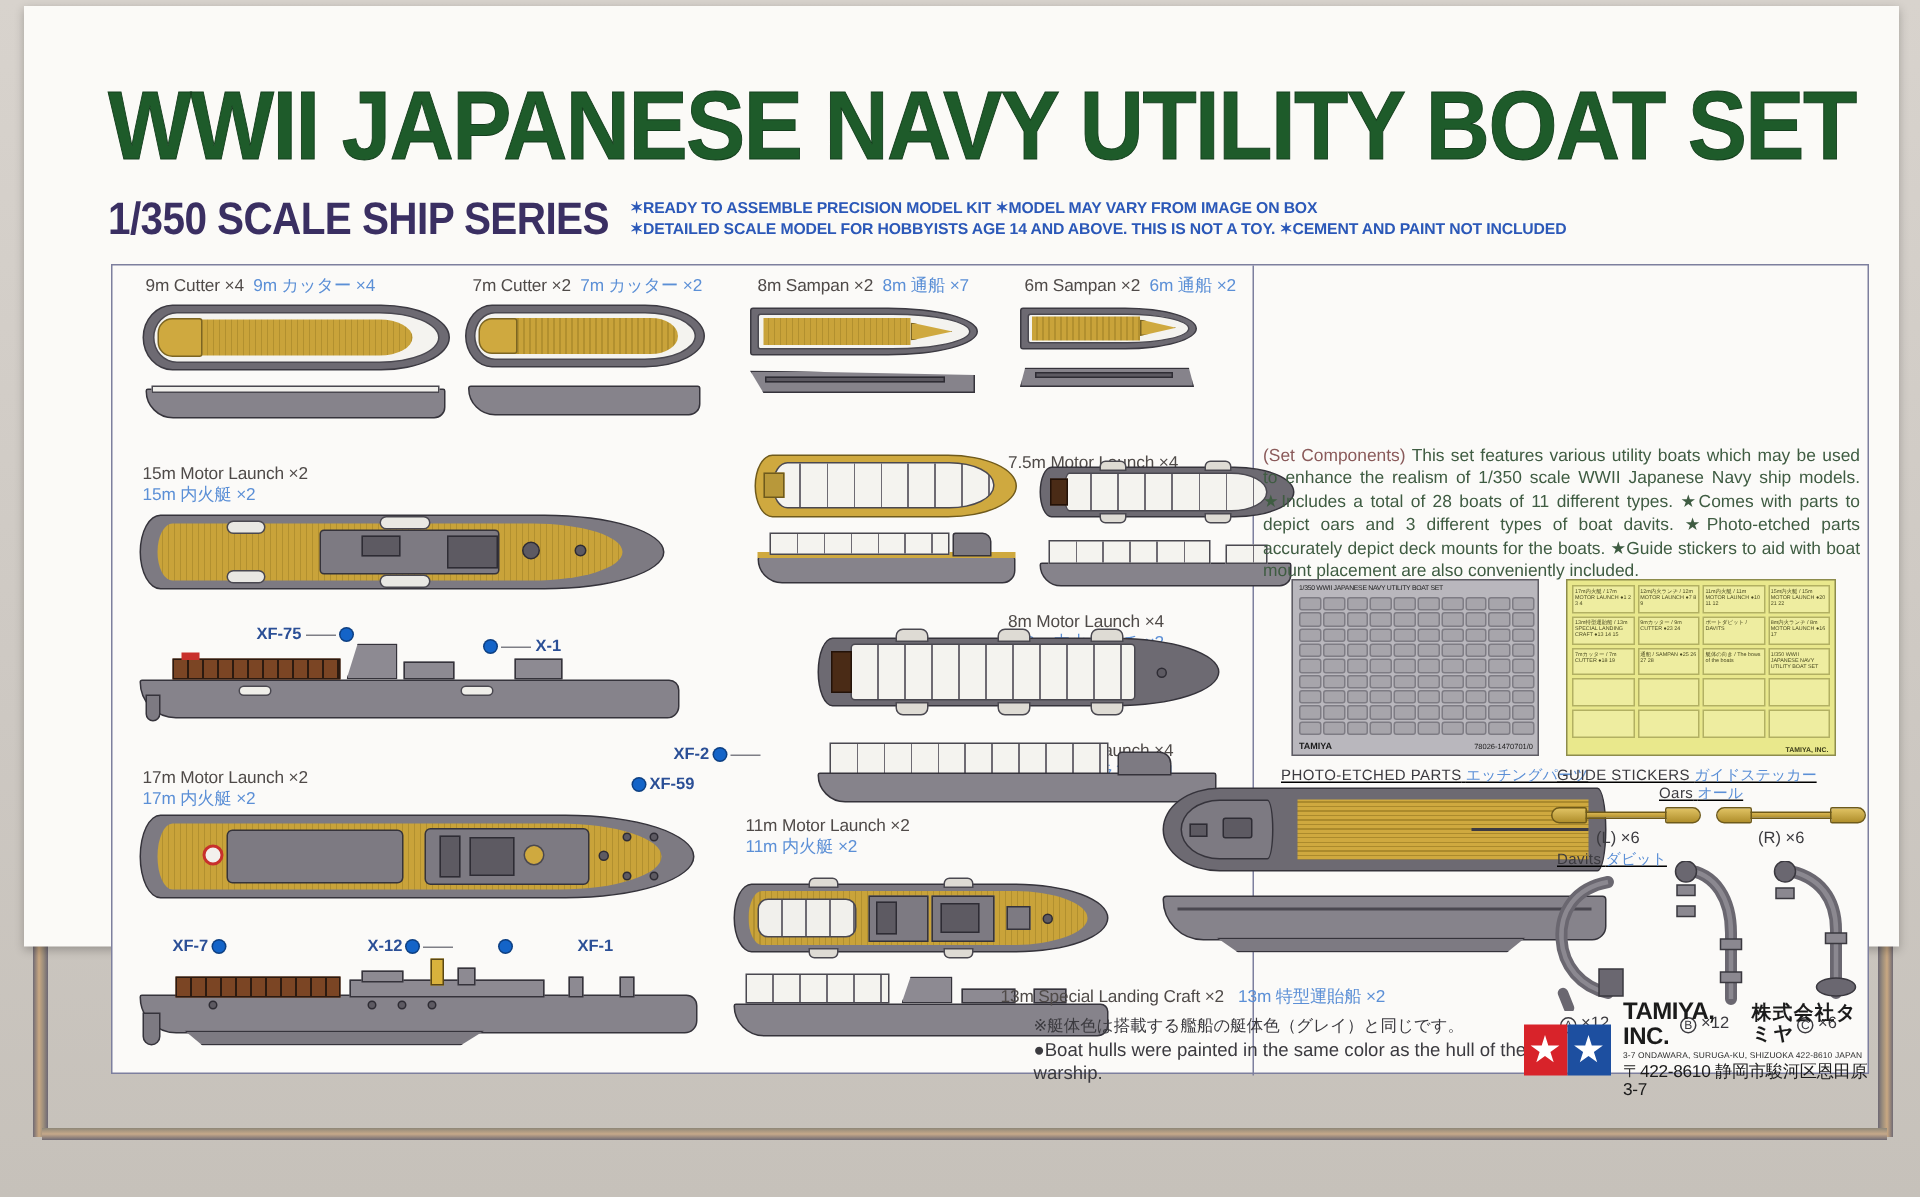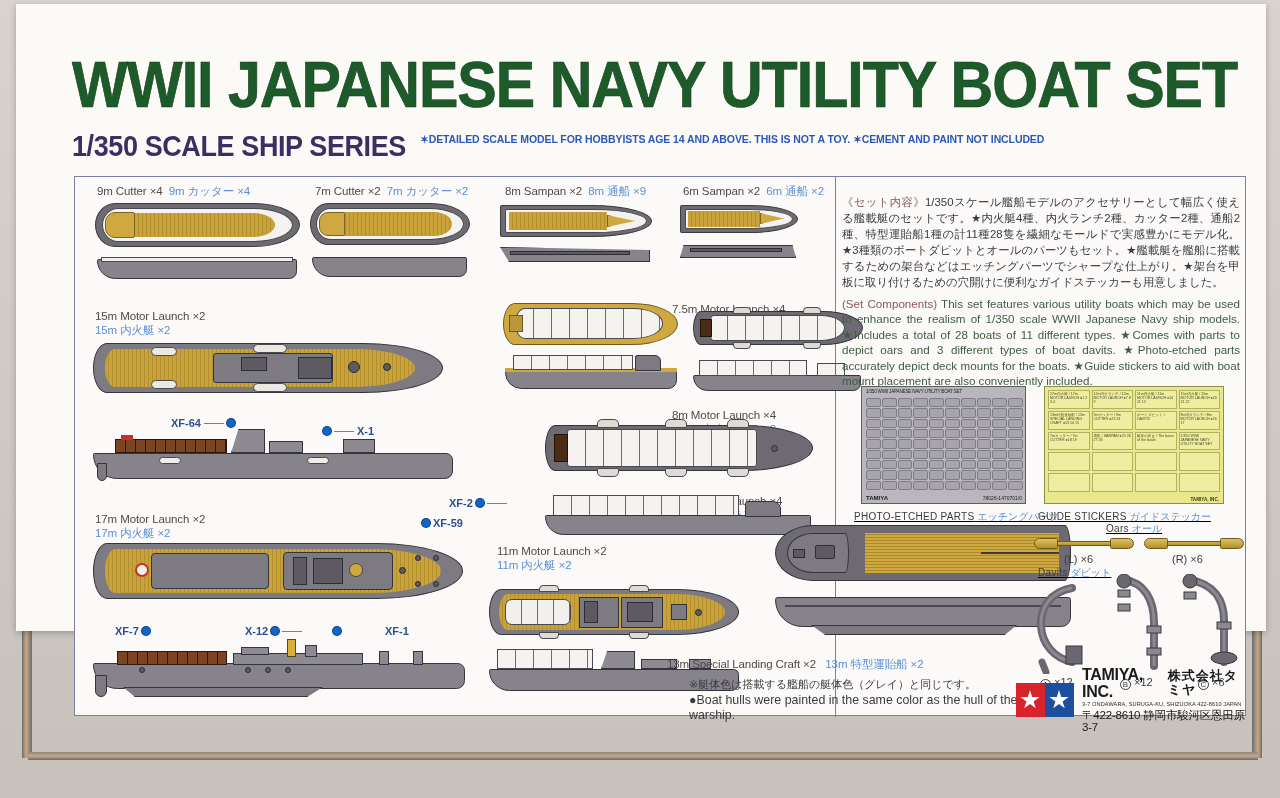--- a/index.html
+++ b/index.html
@@ -262,20 +262,21 @@
 
   <div id="box-face">
 
     <div id="title-block">
       <div id="main-title">WWII JAPANESE NAVY UTILITY BOAT SET</div>
     </div>
 
     <div id="subtitle-row">
       <div id="scale-series">1/350 SCALE SHIP SERIES</div>
       <div id="legal">
+        <div>✶READY TO ASSEMBLE PRECISION MODEL KIT ✶MODEL MAY VARY FROM IMAGE ON BOX</div>
         <div>✶DETAILED SCALE MODEL FOR HOBBYISTS AGE 14 AND ABOVE. THIS IS NOT A TOY. ✶CEMENT AND PAINT NOT INCLUDED</div>
       </div>
     </div>
 
     <div id="panel">
       <div id="divider-v"></div>
 
       <div class="lbl two" style="left:22px;top:8px;">
         <span class="en">9m Cutter ×4</span>
         &nbsp;<span class="jp">9m カッター ×4</span>
@@ -300,21 +301,21 @@
         <div style="position:absolute;left:6px;top:5px;width:148px;height:32px;background:#f4f3ef;border:1px solid #4a4850;border-radius:14px 34px 34px 14px / 16px;"></div>
         <div class="planks" style="left:24px;top:9px;width:118px;height:24px;border-radius:3px 18px 18px 3px / 12px;"></div>
         <div style="position:absolute;left:9px;top:9px;width:26px;height:24px;background:#cfa93f;border:1px solid #7c6522;border-radius:9px 2px 2px 9px;"></div>
       </div>
       <div class="art" style="left:237px;top:80px;width:155px;height:22px;">
         <div class="sideHull" style="left:0;top:0;width:155px;height:20px;border-radius:3px 3px 12px 28px;"></div>
       </div>
 
       <div class="lbl two" style="left:430px;top:8px;">
         <span class="en">8m Sampan ×2</span>
-        &nbsp;<span class="jp">8m 通船 ×9</span>
+        &nbsp;<span class="jp">8m 通船 ×7</span>
       </div>
       <div class="art" style="left:425px;top:28px;width:152px;height:32px;">
         <div style="position:absolute;left:0;top:0;width:152px;height:32px;background:#6d6a72;border:1px solid #3c3a42;border-radius:2px 60px 60px 2px / 2px 16px 16px 2px;"></div>
         <div style="position:absolute;left:5px;top:4px;width:142px;height:24px;background:#f4f3ef;border:1px solid #4a4850;border-radius:2px 52px 52px 2px / 2px 12px 12px 2px;"></div>
         <div class="planks" style="left:9px;top:7px;width:98px;height:18px;"></div>
         <div style="position:absolute;left:107px;top:10px;width:28px;height:12px;background:#cfa93f;border:1px solid #7c6522;clip-path:polygon(0 0,100% 50%,0 100%);"></div>
       </div>
       <div class="art" style="left:425px;top:68px;width:150px;height:22px;">
         <div style="position:absolute;left:0;top:2px;width:150px;height:15px;background:#86838b;border:1px solid #35333b;clip-path:polygon(0 0,100% 20%,100% 100%,6% 100%);"></div>
         <div class="dk" style="left:10px;top:6px;width:120px;height:4px;"></div>
@@ -499,21 +500,21 @@
         <div class="dk" style="left:40px;top:20px;width:20px;height:14px;border-radius:2px;"></div>
         <div class="dk" style="left:18px;top:24px;width:12px;height:9px;"></div>
       </div>
       <div class="art" style="left:700px;top:420px;width:296px;height:44px;">
         <div style="position:absolute;left:0;top:0;width:296px;height:30px;background:#86838b;border:1px solid #35333b;border-radius:4px 4px 14px 40px;"></div>
         <div style="position:absolute;left:10px;top:8px;width:276px;height:2px;background:#4a4850;"></div>
         <div style="position:absolute;left:36px;top:28px;width:206px;height:10px;background:#7d7a82;border:1px solid #35333b;clip-path:polygon(0 0,100% 0,94% 100%,7% 100%);"></div>
       </div>
 
       <div class="code" style="left:96px;top:240px;">
-        <span>XF-64</span>
+        <span>XF-75</span>
         <span class="lead"></span>
         <span class="dot"></span>
       </div>
       <div class="code" style="left:248px;top:248px;">
         <span class="dot"></span>
         <span class="lead"></span>
         <span>X-1</span>
       </div>
       <div class="code" style="left:374px;top:320px;">
         <span>XF-2</span>
@@ -538,23 +539,20 @@
         <span>XF-1</span>
       </div>
 
       <div id="note" style="left:614px;top:500px;width:340px;">
         <div class="jp">※艇体色は搭載する艦船の艇体色（グレイ）と同じです。</div>
         <div class="en">●Boat hulls were painted in the same color as the hull of the warship.</div>
       </div>
 
     </div>
 
-    <div id="jp-desc">
-      <span class="hd">《セット内容》</span><span>1/350スケール艦船モデルのアクセサリーとして幅広く使える艦載艇のセットです。★内火艇4種、内火ランチ2種、カッター2種、通船2種、特型運貽船1種の計11種28隻を繊細なモールドで実感豊かにモデル化。★3種類のボートダビットとオールのパーツもセット。★艦載艇を艦船に搭載するための架台などはエッチングパーツでシャープな仕上がり。★架台を甲板に取り付けるための穴開けに便利なガイドステッカーも用意しました。</span>
-    </div>
 
     <div id="en-desc">
       <span class="hd">(Set Components)</span>
       <span>This set features various utility boats which may be used to enhance the realism of 1/350 scale WWII Japanese Navy ship models. ★Includes a total of 28 boats of 11 different types. ★Comes with parts to depict oars and 3 different types of boat davits. ★Photo-etched parts accurately depict deck mounts for the boats. ★Guide stickers to aid with boat mount placement are also conveniently included.</span>
     </div>
 
     <div id="fret">
       <div class="fr-title">1/350 WWII JAPANESE NAVY UTILITY BOAT SET</div>
       <div class="fr-grid">
         <div class="fr-cell"></div>

